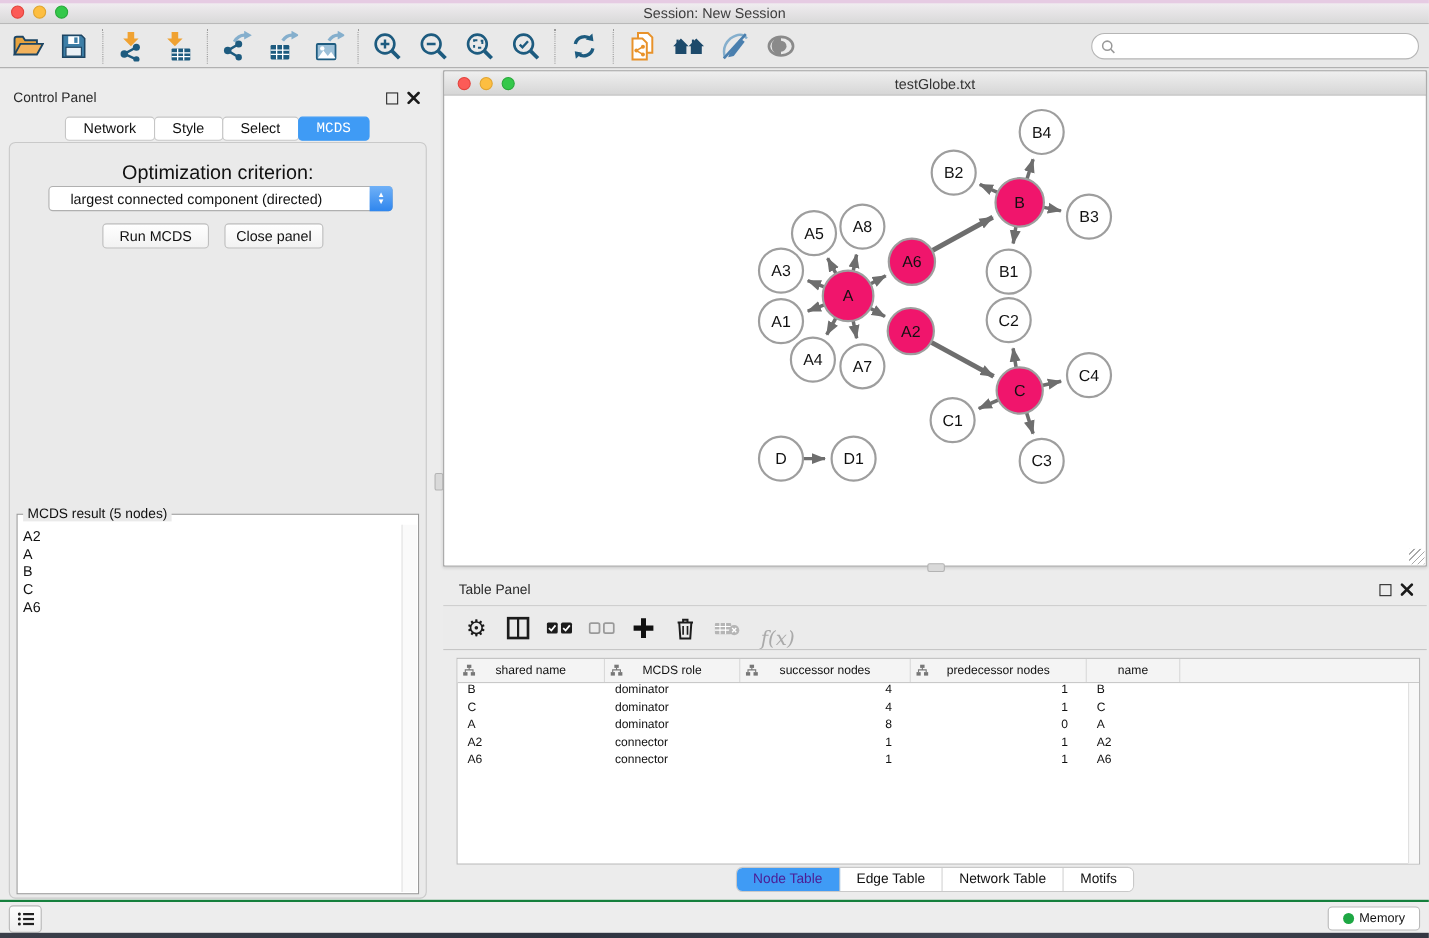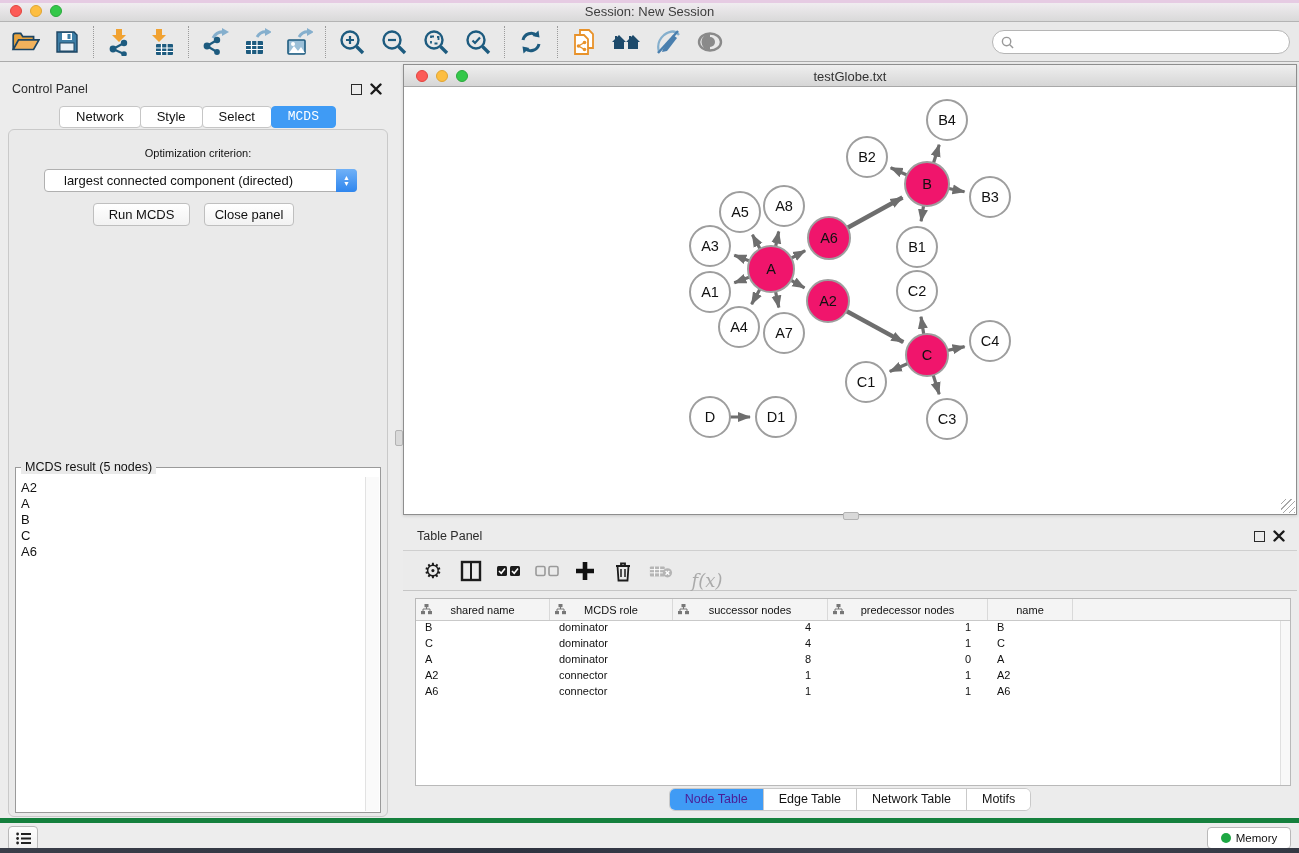--- a/index.html
+++ b/index.html
@@ -31,21 +31,21 @@
   .panel-title { position:absolute; left:8px; top:5px; font-size:12.5px; color:#2b2b2b; }
   .float-ico { position:absolute; top:7px; width:11px; height:11px; border:1.6px solid #2a2a2a; }
   .close-ico { position:absolute; top:6px; width:12px; height:12px; }
   .close-ico svg { display:block; }
   .cp-tabs { position:absolute; left:0; right:0; top:29px; display:flex; justify-content:center; z-index:2; }
   .cp-tab { height:22px; line-height:20px; padding:0 16px; font-size:13px; background:#fff;
     border:1px solid #c6c6c6; border-radius:4px; margin-left:-1px; color:#111; }
   .cp-tab.active { background:#3f9bf5; border-color:#3f9bf5; color:#fff;font-family:Liberation Mono, monospace; }
   .cp-body { position:absolute; left:4px; right:4px; top:52px; bottom:6px;
     background:#eaeaea; border:1px solid #c9c9c9; border-radius:6px; }
-  .opt-label { position:absolute; left:0; right:0; top:17px; text-align:center; font-size:11px; color:#111; }
+  .opt-label { position:absolute; left:0; right:0; top:17px; text-align:center; font-size:18px; color:#111; }
   .criterion { position:absolute; left:35px; top:39px; width:313px; height:23px; background:#fff;
     border:1px solid #b0b0b0; border-radius:4px; font-size:13px; line-height:21px; padding-left:19px; color:#111; }
   .criterion .stepper { position:absolute; right:-1px; top:-1px; width:21px; height:23px; border-radius:0 4px 4px 0;
     background:linear-gradient(#70b1f7,#2f86ee); display:flex; flex-direction:column; align-items:center; justify-content:center; }
   .criterion .stepper span { color:#fff; font-size:7px; line-height:6px; }
   .cp-btn { position:absolute; top:73px; height:23px; background:linear-gradient(#ffffff,#f2f2f2);
     border:1px solid #bfbfbf; border-radius:4px; font-size:13px; color:#111; text-align:center; line-height:21px; }
   .btn-run { left:84px; width:97px; }
   .btn-close { left:195px; width:90px; }
   .fieldset { position:absolute; left:6px; width:366px; top:337px; height:346px; border:1px solid #9a9a9a; background:#fff; }
@@ -87,21 +87,21 @@
   .td.r { padding-right:17px; text-align:right; }
   .tbl-scroll { position:absolute; right:0; top:22px; bottom:0; width:10px; background:#f8f8f8; border-left:1px solid #e0e0e0; }
   .tp-tabs { position:absolute; left:0; right:0; bottom:0; height:24px; display:flex; justify-content:center; }
   .tp-tabgroup { display:flex; border:1px solid #c9c9c9; border-radius:6px; overflow:hidden; background:#fff; height:23px; }
   .tp-tab { padding:0 15px; font-size:12.5px; line-height:21px; color:#111; border-right:1px solid #c9c9c9; background:#fff; }
   .tp-tab:last-child { border-right:none; }
   .tp-tab.active { background:#3f9bf5; color:#4c1d95; }
 
   
   .statusbar { position:absolute; left:0; top:818px; width:1299px; height:30px;
-    background:#ededed; border-top:5px solid #15803d; }
+    background:#ededed; border-top:2px solid #15803d; }
   .sb-btn { position:absolute; left:8px; top:3px; width:30px; height:25px; background:linear-gradient(#fdfdfd,#efefef);
     border:1px solid #b9b9b9; border-radius:4px; display:flex; align-items:center; justify-content:center; }
   .mem-btn { position:absolute; right:8px; top:4px; width:84px; height:22px; background:#fff;
     border:1px solid #b9b9b9; border-radius:4px; display:flex; align-items:center; justify-content:center; font-size:11.5px; color:#111; }
   .mem-dot { width:10px; height:10px; border-radius:50%; margin-right:5px; }
   .deskstrip { position:absolute; left:0; top:848px; width:1299px; height:5px;
     background:linear-gradient(90deg,#3a3e49,#2e3340 40%,#424553 70%,#343843); }
 </style>
 </head>
 <body>

